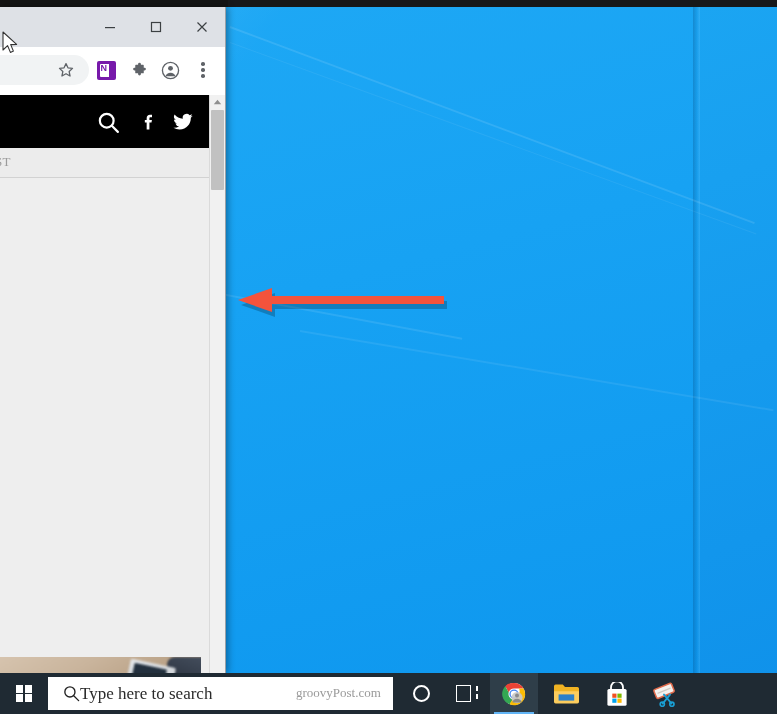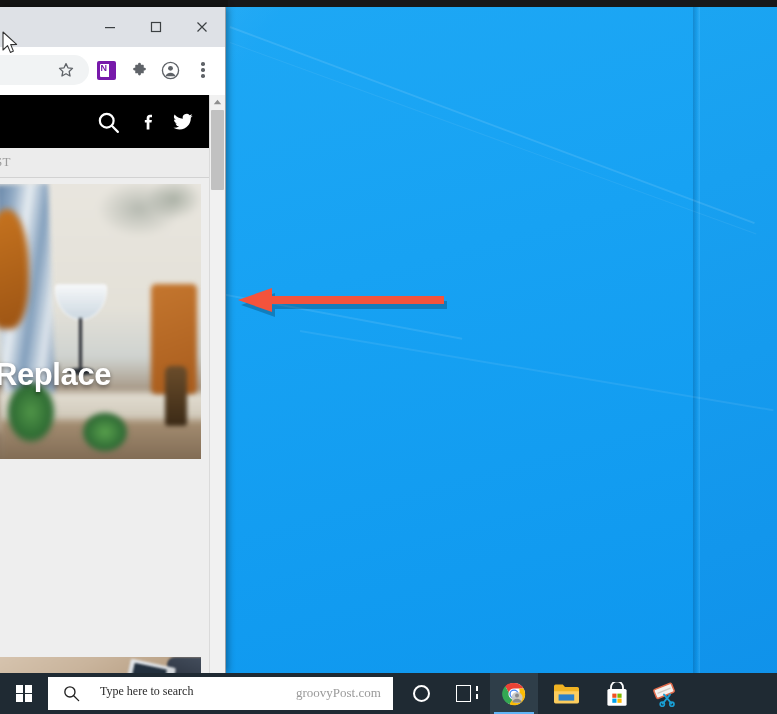--- a/index.html
+++ b/index.html
@@ -247,22 +247,22 @@
   .win-logo .q2 { left:9.2px; top:0; width:7.8px; height:7.6px; }
   .win-logo .q3 { left:0; top:9.2px; width:7.6px; height:7.8px; }
   .win-logo .q4 { left:9.2px; top:9.2px; width:7.8px; height:7.8px; }
 
   .searchbox {
     position:absolute; left:48px; top:4px; width:345px; height:33px;
     background:#ffffff;
   }
   .search-icon { position:absolute; left:14px; top:7px; width:19px; height:19px; }
   .search-text {
-    position:absolute; left:52px; top:7px;
-    font-size:12px; color:#2b2b2b;
+    position:absolute; left:32px; top:7px;
+    font-size:17px; color:#2b2b2b;
     font-family:"Liberation Serif", serif;
     text-align:right;
   }
   .watermark {
     position:absolute; left:248px; top:8px;
     font-size:13px; color:#9a9a9a;
     font-family:"Liberation Serif", serif;
   }
 
   .tbi {
@@ -380,37 +380,20 @@
             <svg width="23" height="22" viewBox="0 0 24 24">
                 <path d="M22 5.2c-.8.35-1.6.58-2.5.69a4.3 4.3 0 0 0 1.9-2.4c-.84.5-1.77.86-2.76 1.05a4.33 4.33 0 0 0-7.4 3.95A12.3 12.3 0 0 1 2.3 3.9a4.33 4.33 0 0 0 1.34 5.79c-.7-.02-1.37-.22-1.95-.54v.05a4.34 4.34 0 0 0 3.48 4.25c-.66.18-1.36.2-2.03.08a4.34 4.34 0 0 0 4.05 3.01A8.7 8.7 0 0 1 1 18.3a12.25 12.25 0 0 0 6.64 1.95c7.97 0 12.33-6.6 12.33-12.32v-.56A8.8 8.8 0 0 0 22 5.2z" fill="#ffffff"></path>
               </svg>
           </div>
         </div>
 
         <div class="subbar">
           <span class="subbar-txt">ST</span>
         </div>
 
-        <div class="hero">
-          <div class="hero-bg"></div>
-          <div class="hero-curtain"></div>
-          <div class="hero-pot"></div>
-          <div class="hero-table"></div>
-          <div class="hero-floor"></div>
-          <div class="hero-chair"></div>
-          <div class="hero-bottle"></div>
-          <div class="hero-glass">
-            <div class="bowl"></div>
-              <div class="stem"></div>
-              <div class="foot"></div>
-          </div>
-          <div class="hero-plantA"></div>
-          <div class="hero-plantB"></div>
-          <div class="hero-title">Replace</div>
-        </div>
 
         <div class="photo2">
           <div class="p2bg"></div>
 
           <div class="p2 p2-p3"></div>
 
           <div class="p2 p2-lt2"></div>
           <div class="p2 p2-lt2s"></div>
 
         </div>

